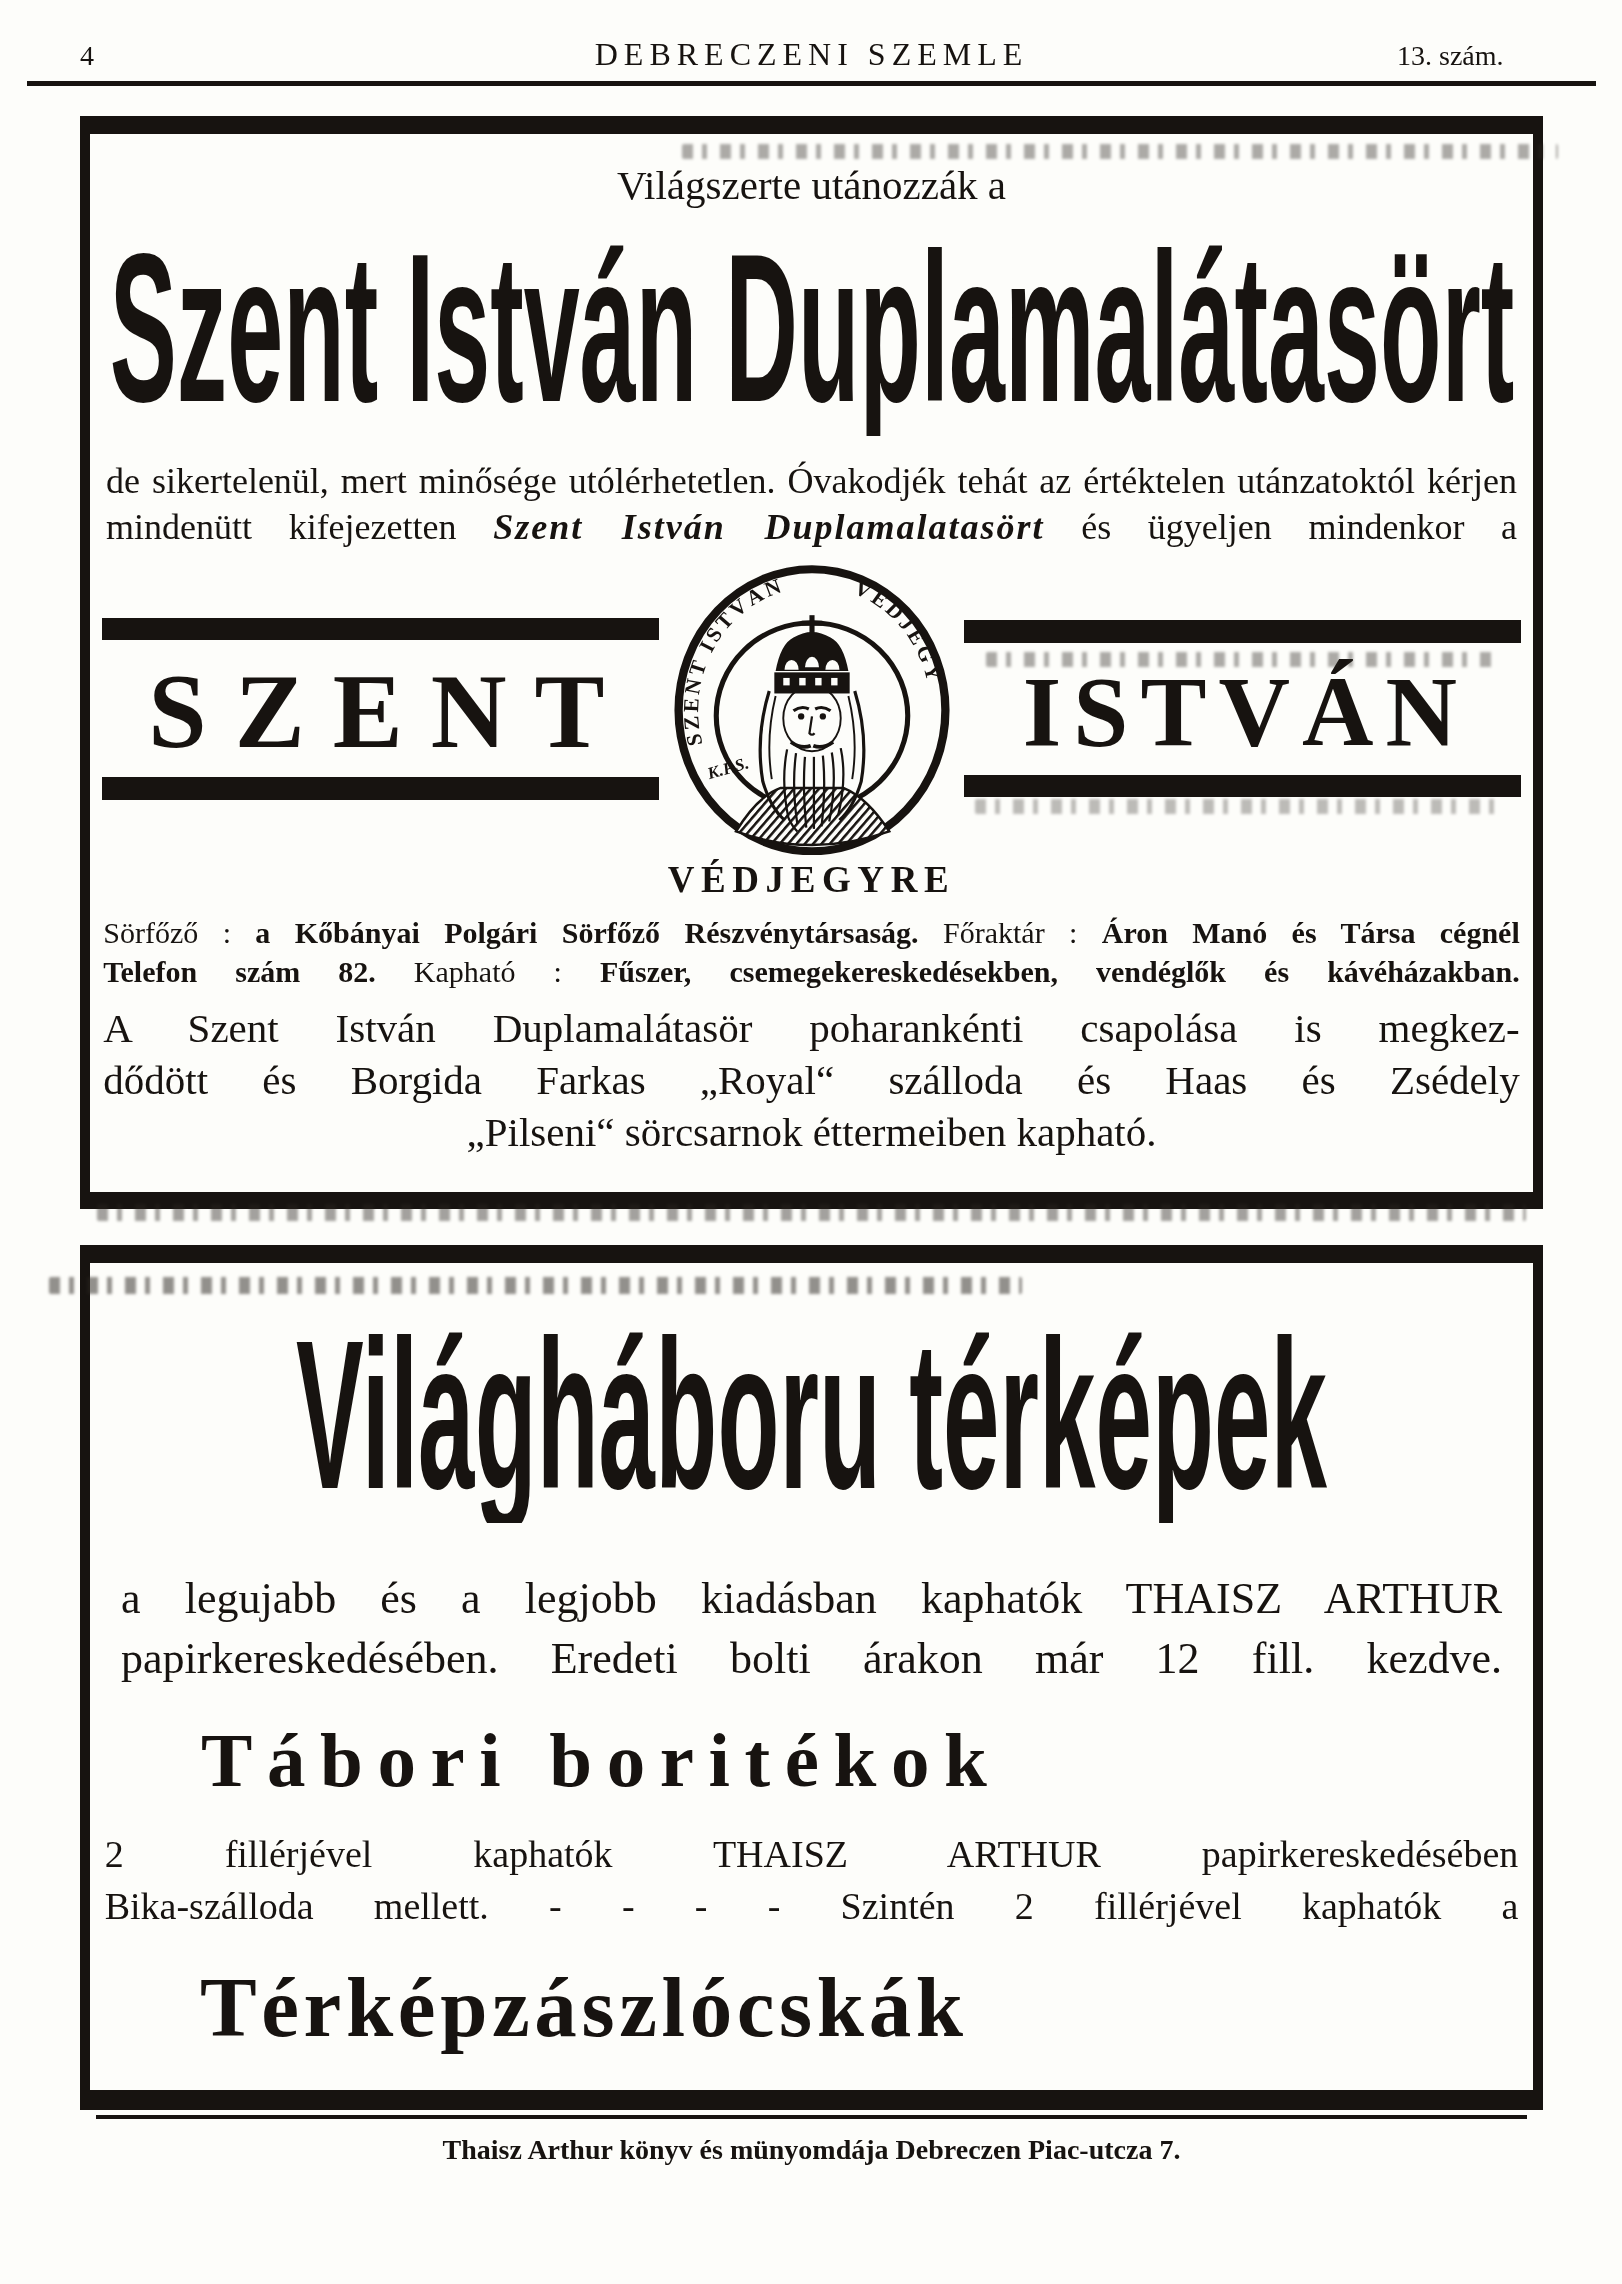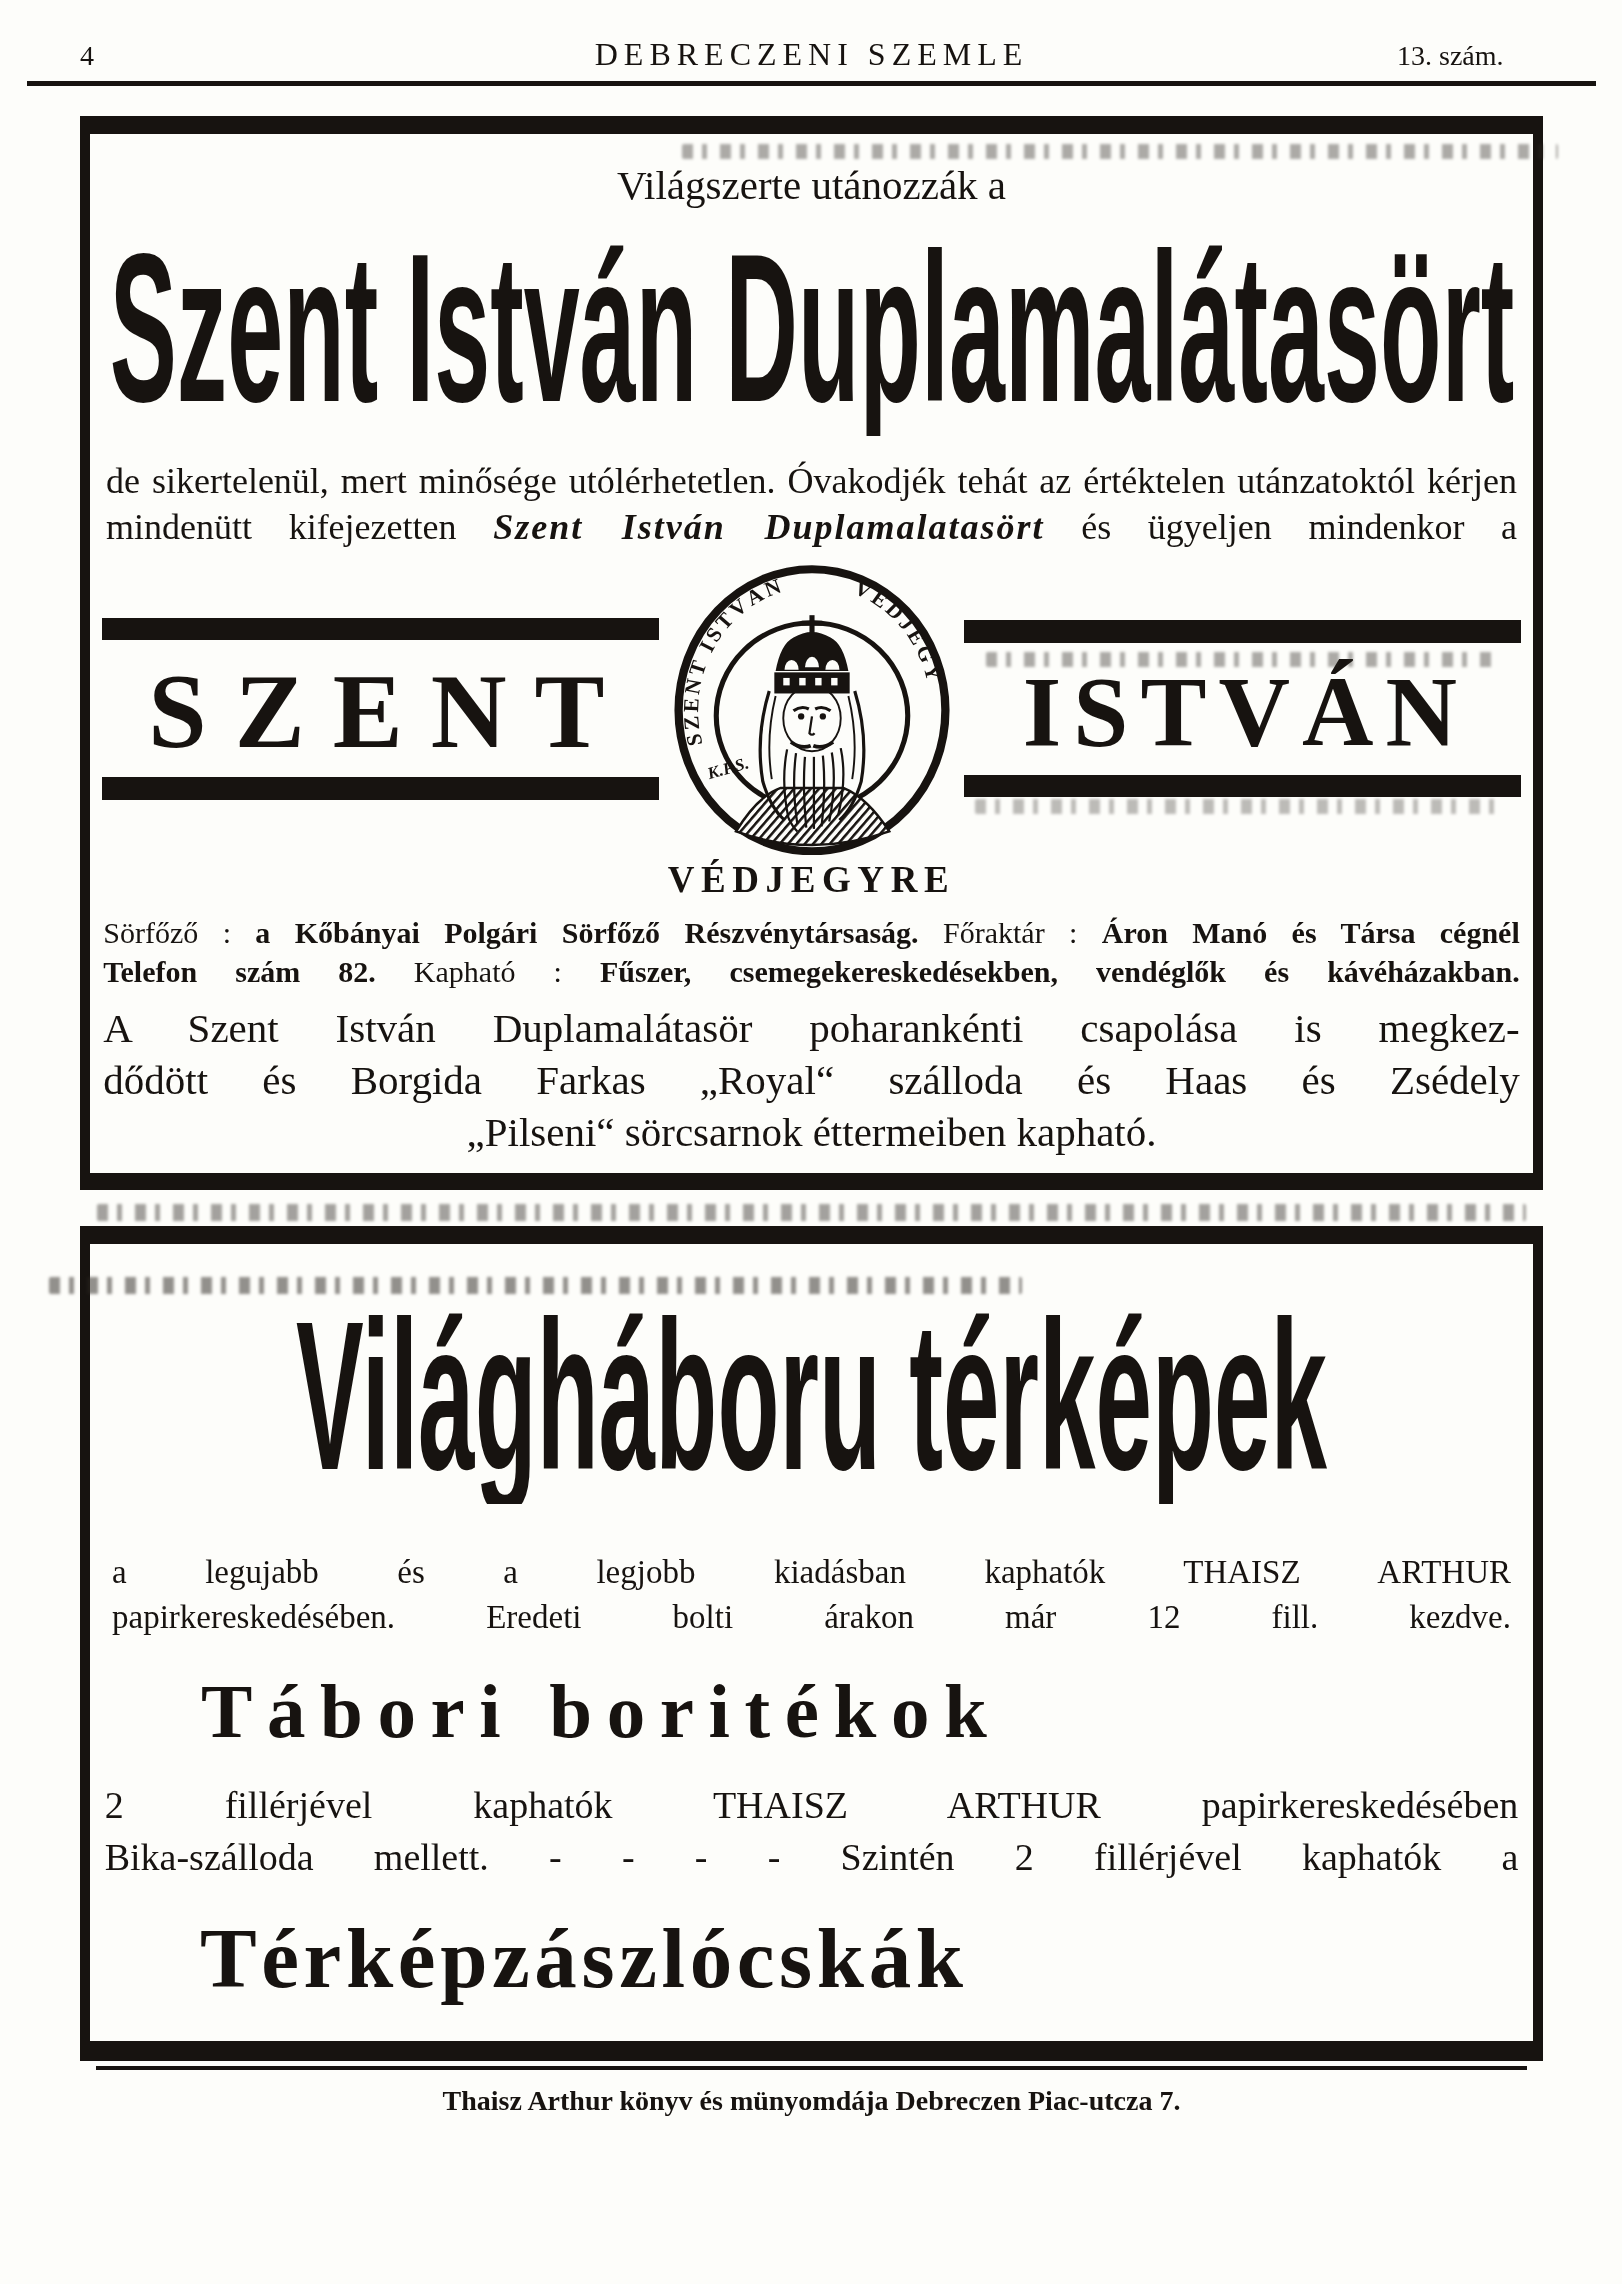--- a/index.html
+++ b/index.html
@@ -13,21 +13,21 @@
   
   .masthead{display:flex;align-items:baseline;}
   .masthead .side{min-width:146px;font-size:28px;}
   .masthead .side.right{}
   .masthead .title{flex:1;text-align:center;font-size:32px;letter-spacing:6px;font-weight:500;}
   .masthead-rule{height:4.6px;background:#171310;margin:8px -53px 0;}
 
   
   .adbox{
     border:10.6px solid #171310;border-top-width:18px;border-bottom-width:17px;
-    margin-top:30.5px;padding:0 12px 15px;position:relative;background:transparent;
+    margin-top:30.5px;padding:0 12px 34px;position:relative;background:transparent;
   }
   .adbox.maps{border-bottom-width:20px;margin-top:36px;padding-bottom:34px;}
 
   
   .tagline{font-size:41px;text-align:center;margin-top:26.5px;}
   .headline-wrap{display:flex;justify-content:center;margin-top:8px;text-align:center;}
   .cond-text{font-family:"Liberation Sans","DejaVu Sans",sans-serif;font-weight:bold;fill:#171310;}
   .body-copy{font-size:36px;line-height:1.28;margin:22.5px 4px 0;}
   .jline{text-align:justify;text-align-last:justify;}
   .cline{text-align:right;text-align-last:center;}
@@ -42,21 +42,21 @@
   .medallion{flex:0 0 auto;margin:0 2.7px;}
   .arc-text{font-family:"Liberation Serif","DejaVu Serif",serif;font-weight:bold;fill:#171310;letter-spacing:5px;}
 
   .caption{font-size:37px;letter-spacing:6.6px;text-align:center;margin-top:2.7px;font-weight:600;}
   .producer{font-size:30px;line-height:1.3;margin:12px 1.3px 0;}
   .producer .b{font-weight:700;}
   .tap{font-size:41px;line-height:1.27;margin:10.6px 1.3px 0;}
 
   
   .maps .headline-wrap{margin-top:41px;}
-  .intro{font-size:33px;line-height:1.36;margin:46px 10px 0;}
+  .intro{font-size:44px;line-height:1.36;margin:46px 19px 0;}
   .detail{font-size:38px;line-height:1.36;margin:24px 2.7px 0;}
   .sub-head{font-weight:700;white-space:nowrap;}
   .sub-head.envelopes{font-size:77px;letter-spacing:14.6px;margin:28px 0 0 99px;}
   .sub-head.flags{font-size:85px;letter-spacing:4.6px;margin:25px 0 0 98px;}
 
   
   .thin-rule{height:4px;background:#171310;margin:5.3px 16px 0;}
   .imprint{text-align:center;font-weight:700;font-size:28px;margin-top:14.6px;}
 
   

